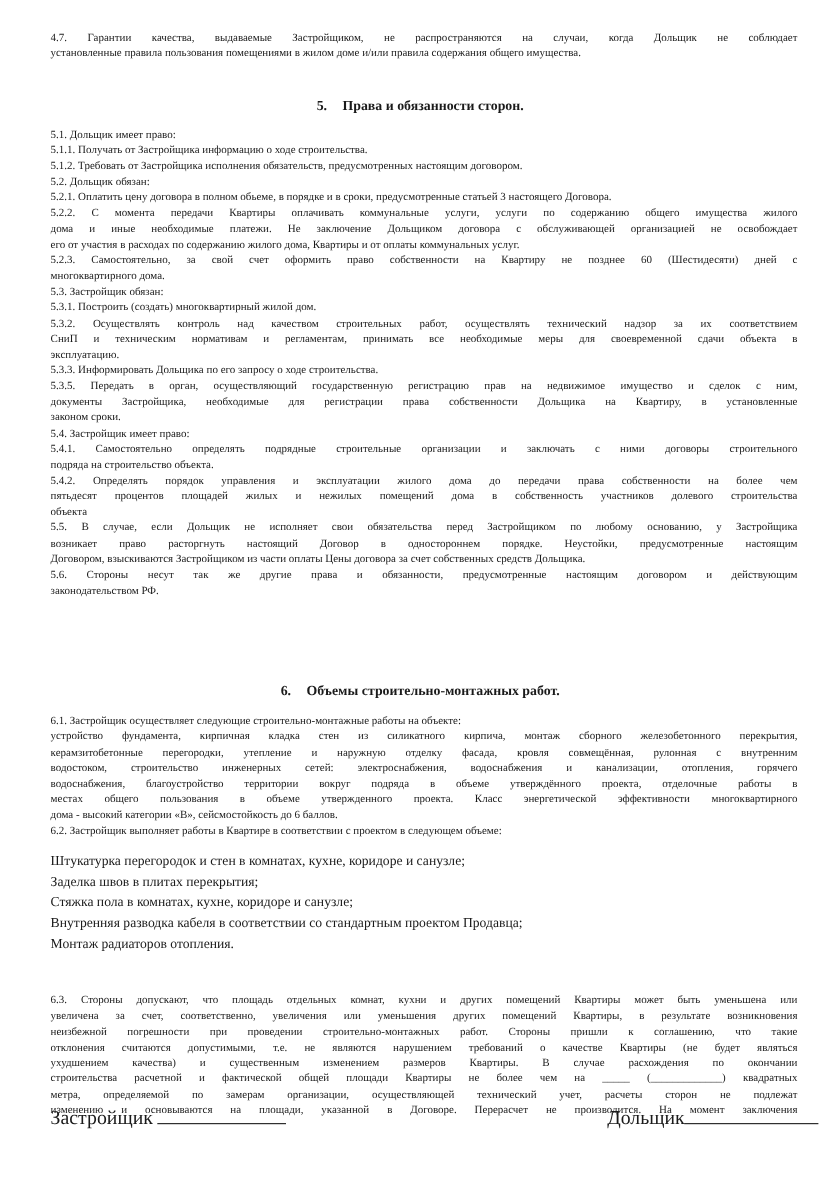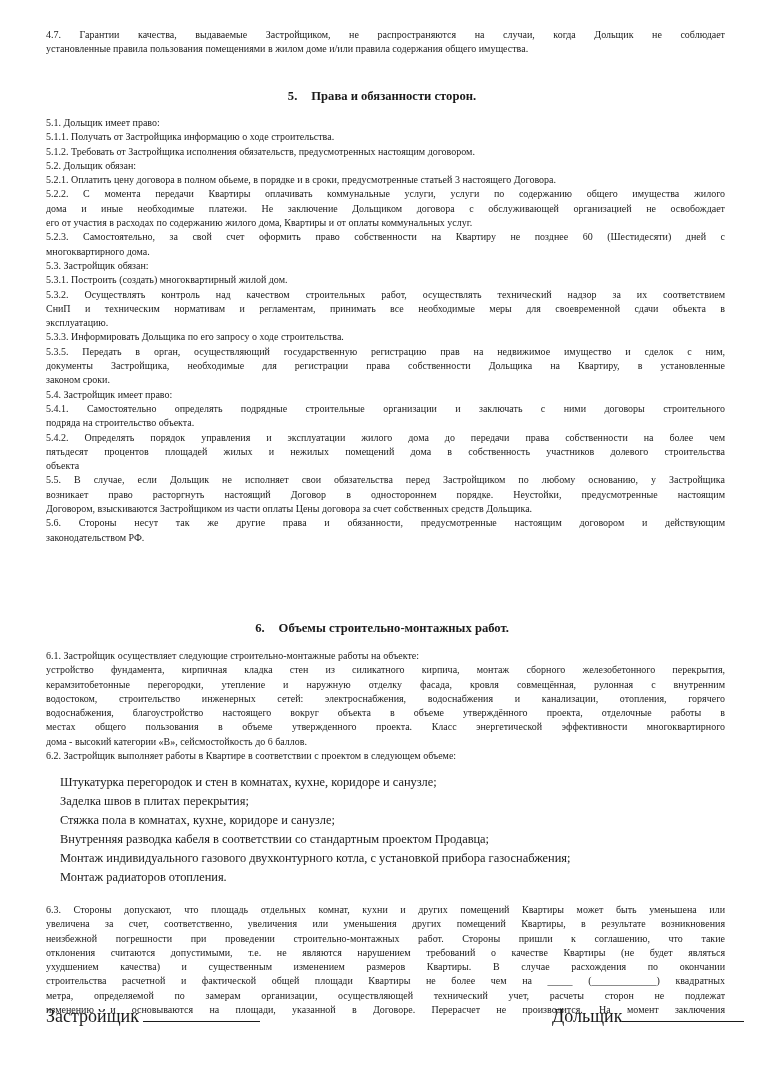--- a/index.html
+++ b/index.html
@@ -4,21 +4,21 @@
 <style>
   html, body { margin: 0; padding: 0; background: #ffffff; }
   body { width: 764px; height: 1080px; position: relative; overflow: hidden;
          font-family: "Liberation Serif", serif; color: #1a1a1a; }
   .page { position: absolute; left: 0; top: 0; width: 764px; height: 1080px; }
   .block { position: absolute; left: 46px; width: 679px; font-size: 10px; line-height: 14.3px; }
   .line { display: block; white-space: nowrap; }
   .jl { display: block; text-align: justify; text-align-last: justify; white-space: normal; height: 14.3px; overflow: hidden; }
   .heading { position: absolute; left: 0; width: 764px; text-align: center; font-weight: bold; font-size: 12.6px; }
   .heading .num { margin-right: 14px; }
-  .list { position: absolute; left: 60px; width: 679px; font-size: 12.4px; font-family: Liberation Serif, serif; }
+  .list { position: absolute; left: 46px; width: 679px; font-size: 12.4px; font-family: Liberation Serif, serif; }
   .list .item { display: block; height: 19px; line-height: 19px; white-space: nowrap; }
   .sig { position: absolute; top: 1006px; font-size: 18px; white-space: nowrap; }
   .blank { display: inline-block; border-bottom: 1px solid #1a1a1a; height: 11px; vertical-align: baseline; }
 </style>
 </head>
 <body>
 
 <div class="page">
 
   <div class="block" style="top:28px;">
@@ -65,32 +65,31 @@
 
   <div class="heading" style="top:621px;">
     <span class="num">6.</span><span>Объемы строительно-монтажных работ.</span>
   </div>
 
   <div class="block" id="sec61" style="top:649px;">
       <span class="line">6.1. Застройщик осуществляет следующие строительно-монтажные работы на объекте:</span>
       <span class="jl">устройство фундамента, кирпичная кладка стен из силикатного кирпича, монтаж сборного железобетонного перекрытия,</span>
       <span class="jl">керамзитобетонные перегородки,  утепление и наружную отделку фасада, кровля совмещённая, рулонная с внутренним</span>
       <span class="jl">водостоком, строительство инженерных сетей:  электроснабжения, водоснабжения и канализации, отопления, горячего</span>
-      <span class="jl">водоснабжения, благоустройство настоящего вокруг объекта в объеме утверждённого проекта, отделочные работы в</span>
+      <span class="jl">водоснабжения, благоустройство территории вокруг подряда в объеме утверждённого проекта, отделочные работы в</span>
       <span class="jl">местах общего пользования в объеме утвержденного проекта. Класс энергетической эффективности многоквартирного</span>
       <span class="line">дома -  высокий  категории «В», сейсмостойкость до 6 баллов.</span>
       <span class="line">6.2.  Застройщик выполняет работы в Квартире в соответствии с проектом в следующем объеме:</span>
     </div>
 
   <div class="list" id="sec62" style="top:773px;">
       <span class="item">Штукатурка перегородок и стен в комнатах, кухне, коридоре и санузле;</span>
       <span class="item">Заделка швов в плитах перекрытия;</span>
       <span class="item">Стяжка пола в комнатах, кухне, коридоре и санузле;</span>
       <span class="item">Внутренняя разводка кабеля в соответствии со стандартным проектом Продавца;</span>
-      <span class="item">Монтаж индивидуального газового двухконтурного котла, с установкой прибора газоснабжения;</span>
       <span class="item">Монтаж радиаторов отопления.</span>
     </div>
 
   <div class="block" id="sec63" style="top:903px;">
       <span class="jl">6.3. Стороны допускают, что площадь отдельных комнат, кухни и других помещений Квартиры может быть уменьшена или</span>
       <span class="jl">увеличена за счет, соответственно, увеличения или уменьшения других помещений Квартиры, в результате возникновения</span>
       <span class="jl">неизбежной погрешности при проведении строительно-монтажных работ. Стороны пришли к соглашению, что такие</span>
       <span class="jl">отклонения считаются допустимыми, т.е. не являются нарушением требований о качестве Квартиры (не будет являться</span>
       <span class="jl">ухудшением качества) и существенным изменением размеров Квартиры. В случае расхождения по окончании</span>
       <span class="jl">строительства расчетной и фактической общей площади Квартиры не более чем на _____ (_____________) квадратных</span>

